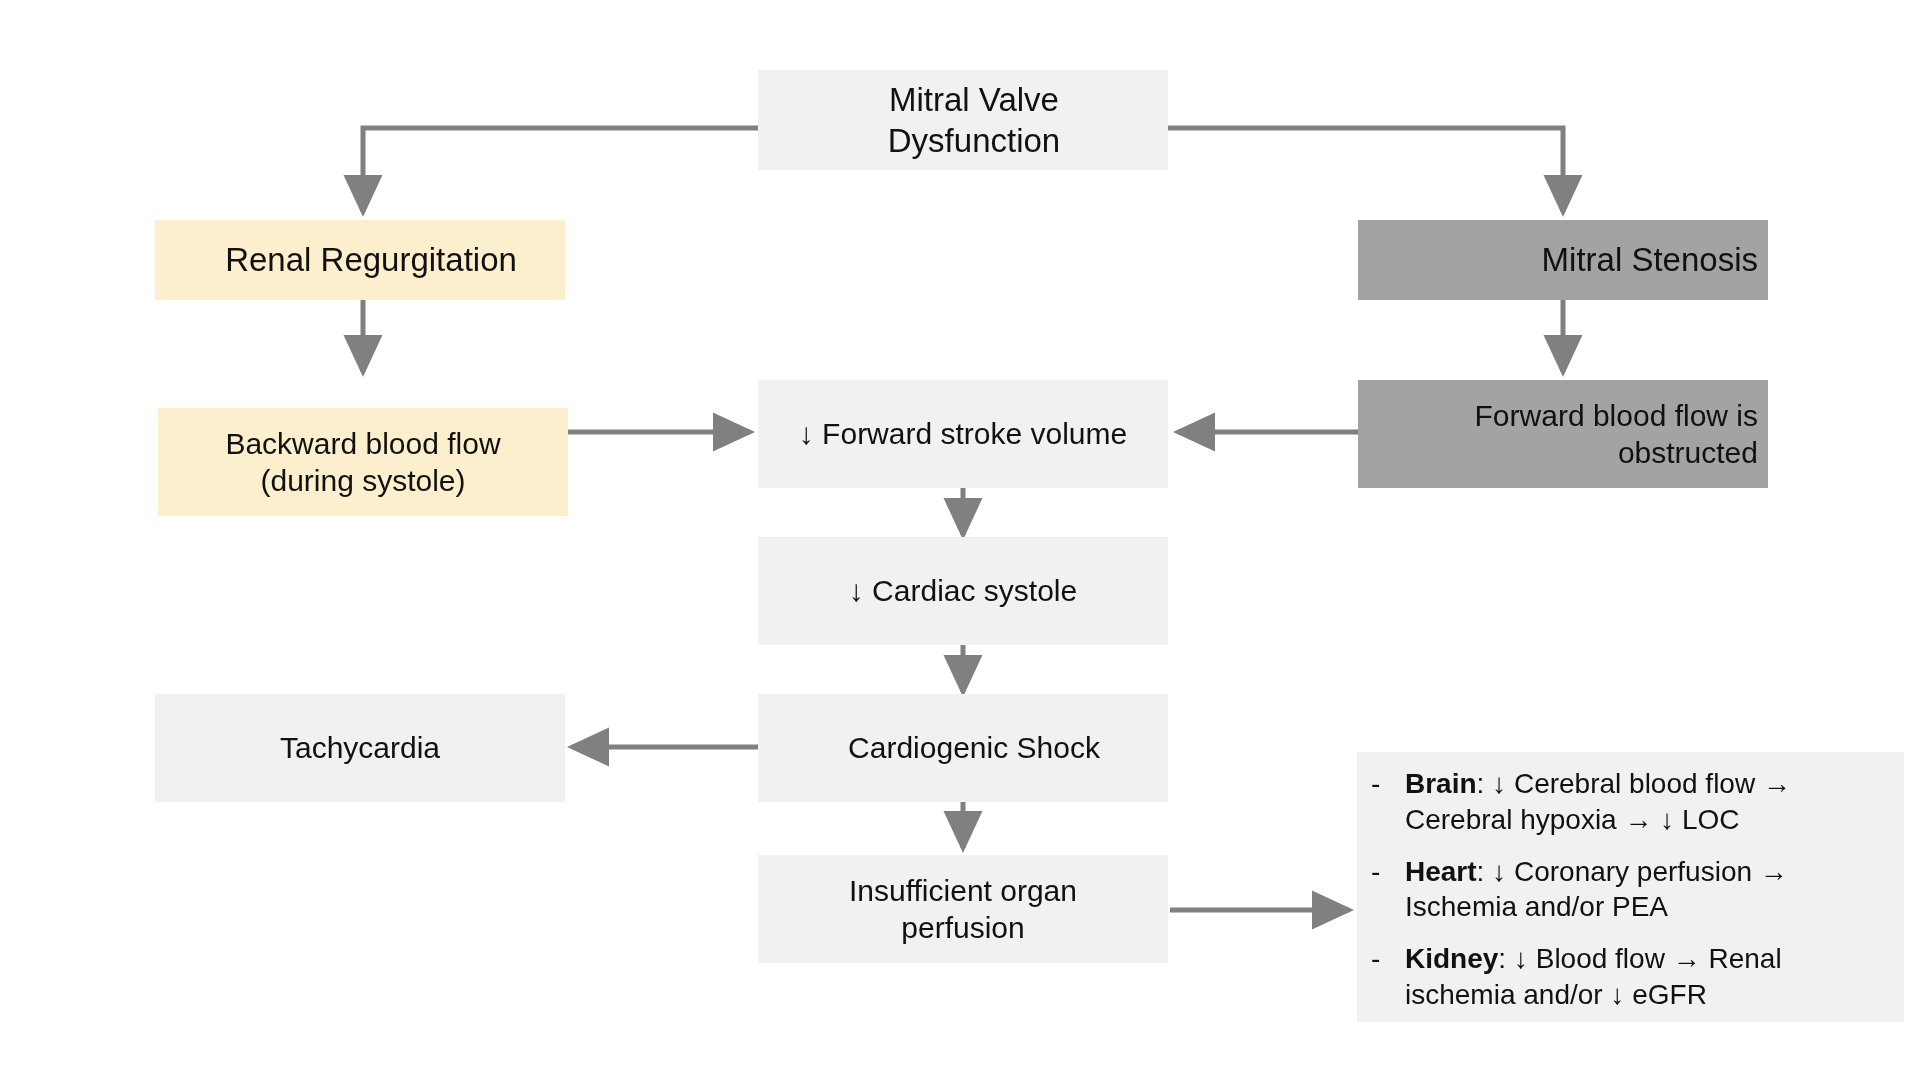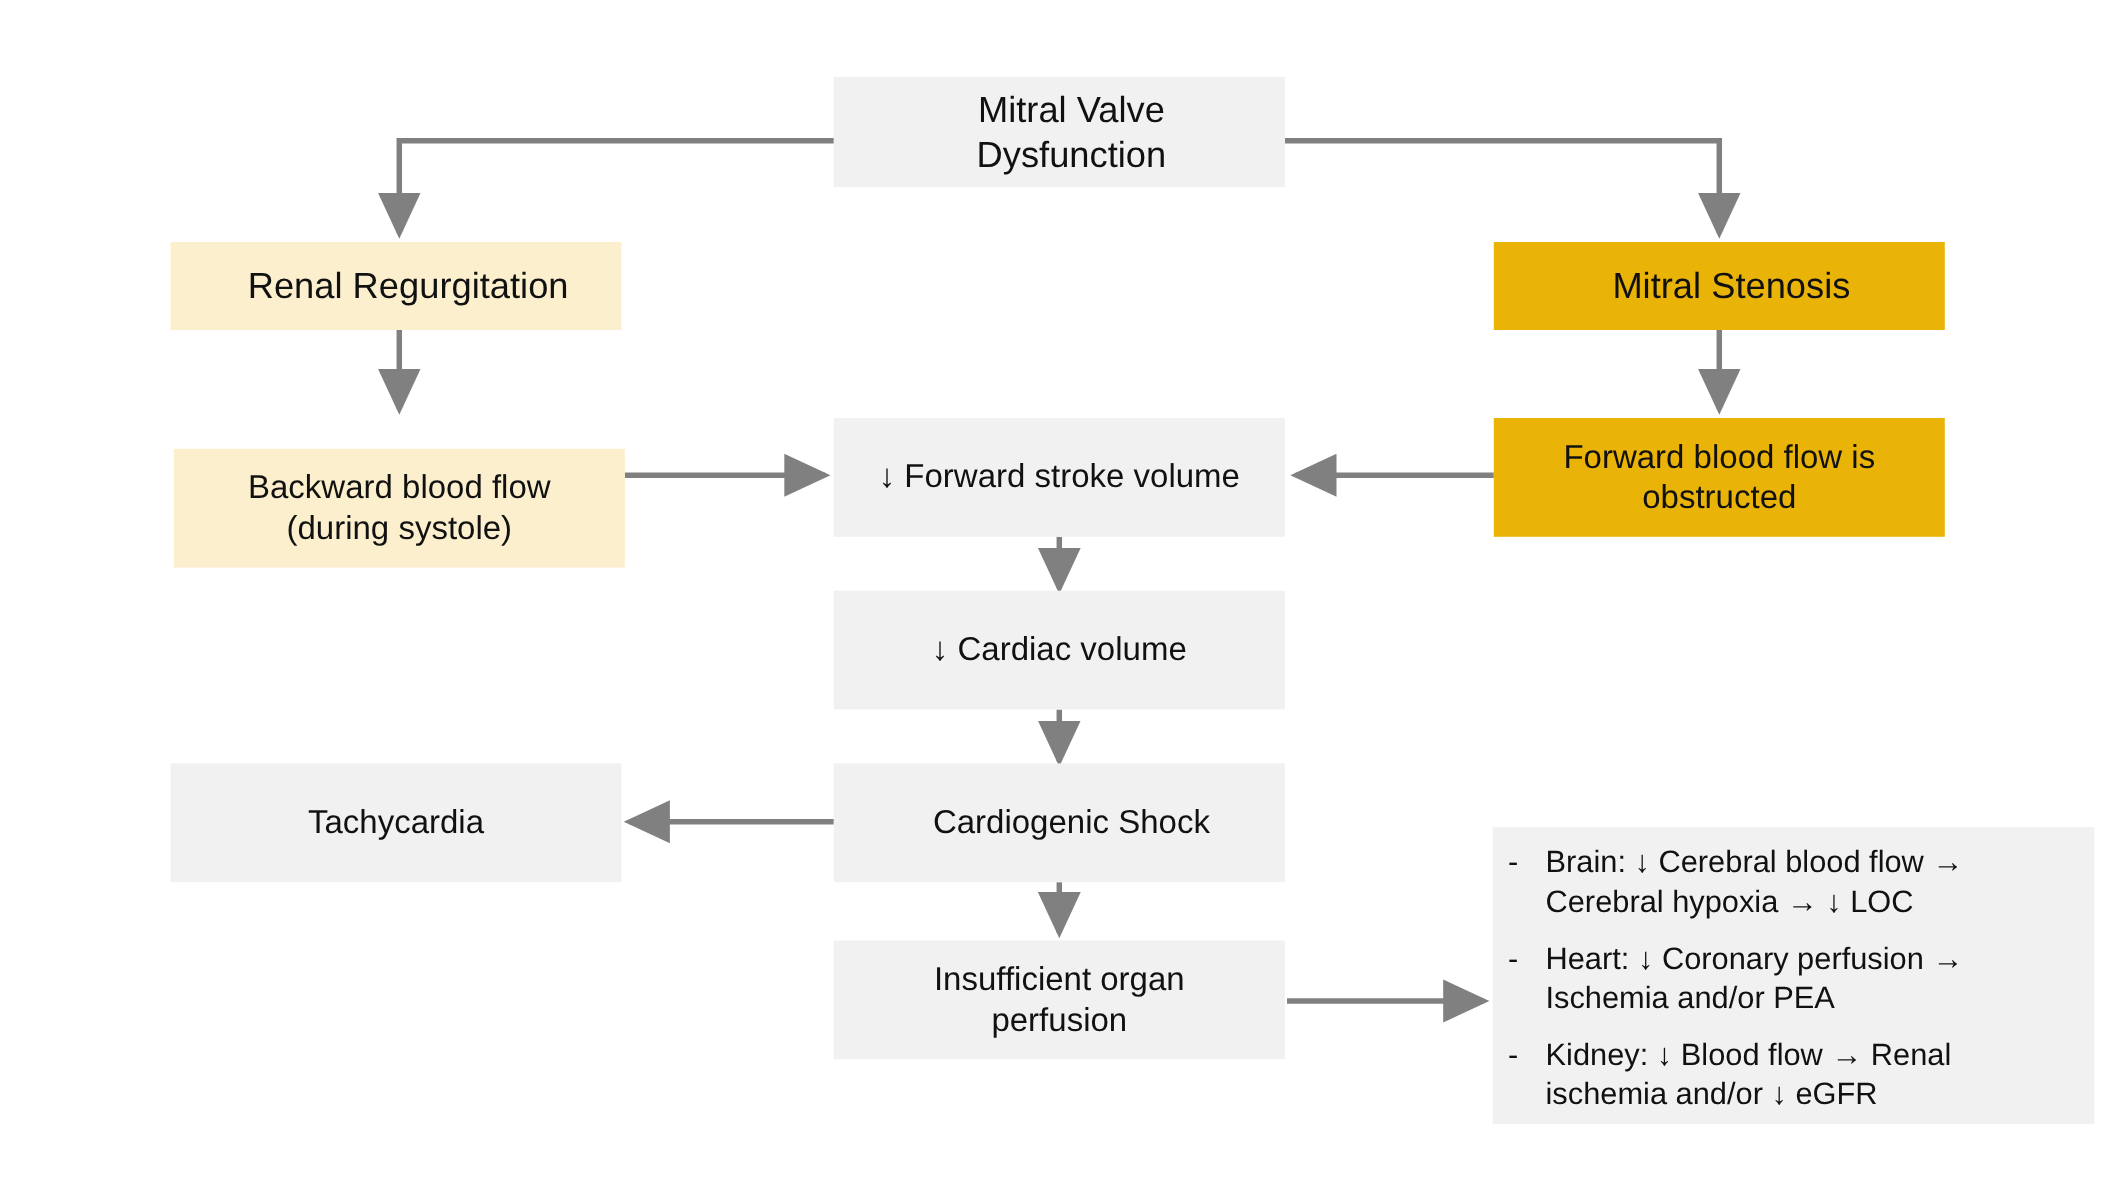--- a/index.html
+++ b/index.html
@@ -27,21 +27,21 @@
   }
   .node .lbl {
     display: block;
     width: 100%;
     padding: 0 10px;
     box-sizing: border-box;
     white-space: pre-line;
   }
   .gray  { background: #f1f1f1; }
   .cream { background: #fcefcd; }
-  .peach { background: #eab308; }
+  .peach { background: #a3a3a3; text-align: right; }
   .bold  { font-weight: normal; padding-left: 22px; }
   .t-title { font-size: 33px; }
   .t-head  { font-size: 33px; }
   .t-body  { font-size: 30px; }
 
   
   #organ-effects {
     position: absolute;
     box-sizing: border-box;
     background: #f1f1f1;
@@ -55,21 +55,21 @@
     align-items: flex-start;
     margin-bottom: 16px;
   }
   #organ-effects .row:last-child { margin-bottom: 0; }
   #organ-effects .dash {
     width: 34px;
     flex: 0 0 34px;
     text-align: left;
   }
   #organ-effects .body { flex: 1 1 auto; }
-  #organ-effects .organ { font-weight: normal; }
+  #organ-effects .organ { font-weight: bold; }
 
   svg.edges {
     position: absolute;
     left: 0; top: 0;
     width: 1920px;
     height: 1080px;
     pointer-events: none;
   }
 </style>
 </head>
@@ -128,21 +128,21 @@
   <div class="node peach t-body" style="left:1358px; top:380px; width:410px; height:108px;">
     <span class="lbl">Forward blood flow is
 obstructed</span>
   </div>
 
   <div class="node gray t-body" style="left:758px; top:380px; width:410px; height:108px;">
     <span class="lbl">↓ Forward stroke volume</span>
   </div>
 
   <div class="node gray t-body" style="left:758px; top:537px; width:410px; height:108px;">
-    <span class="lbl">↓ Cardiac volume</span>
+    <span class="lbl">↓ Cardiac systole</span>
   </div>
 
   <div class="node gray t-body bold" style="left:758px; top:694px; width:410px; height:108px;">
     <span class="lbl">Cardiogenic Shock</span>
   </div>
 
   <div class="node gray t-body" style="left:758px; top:855px; width:410px; height:108px;">
     <span class="lbl">Insufficient organ
 perfusion</span>
   </div>

